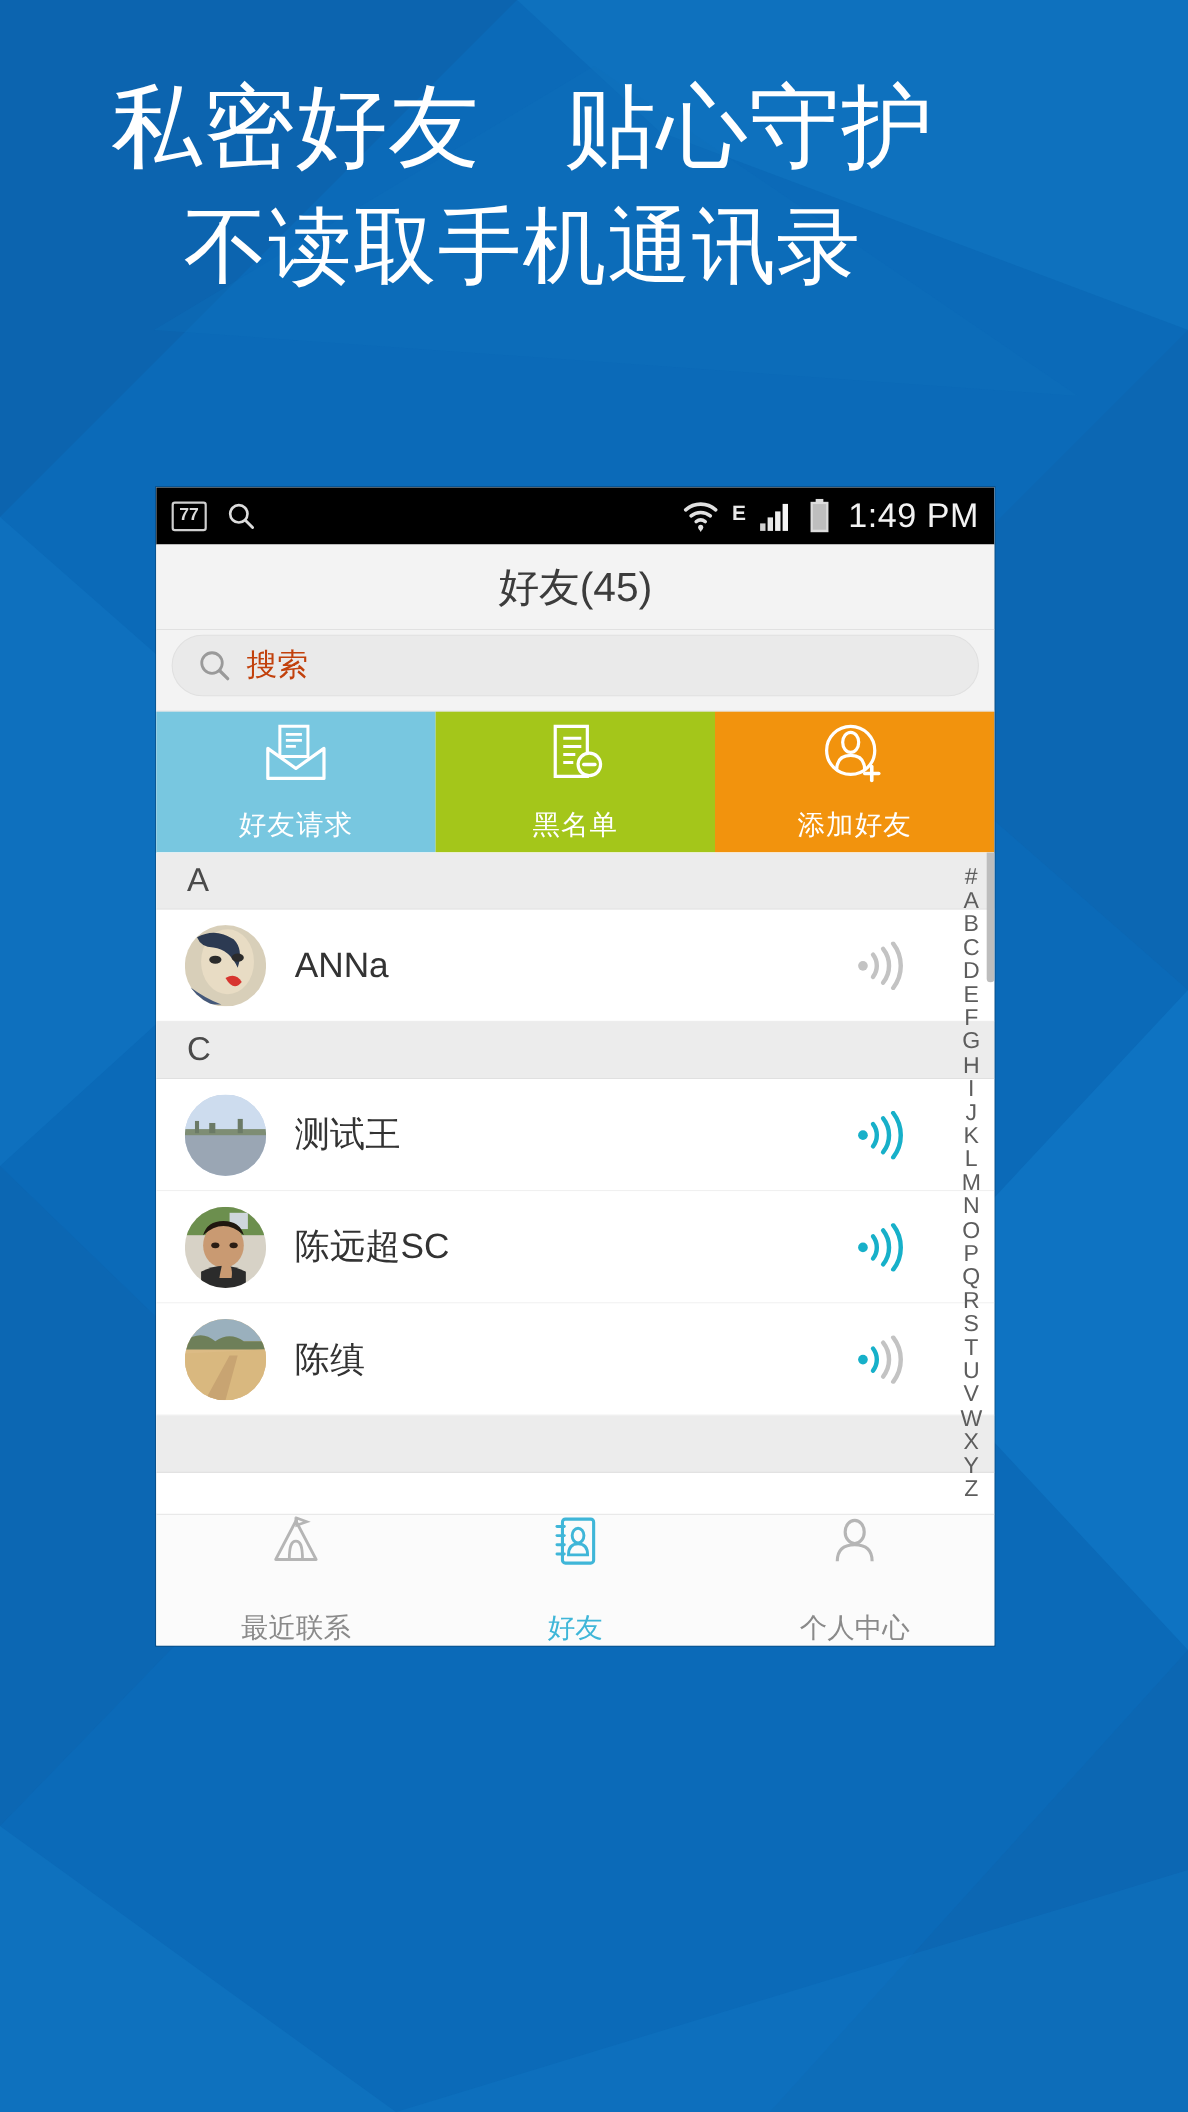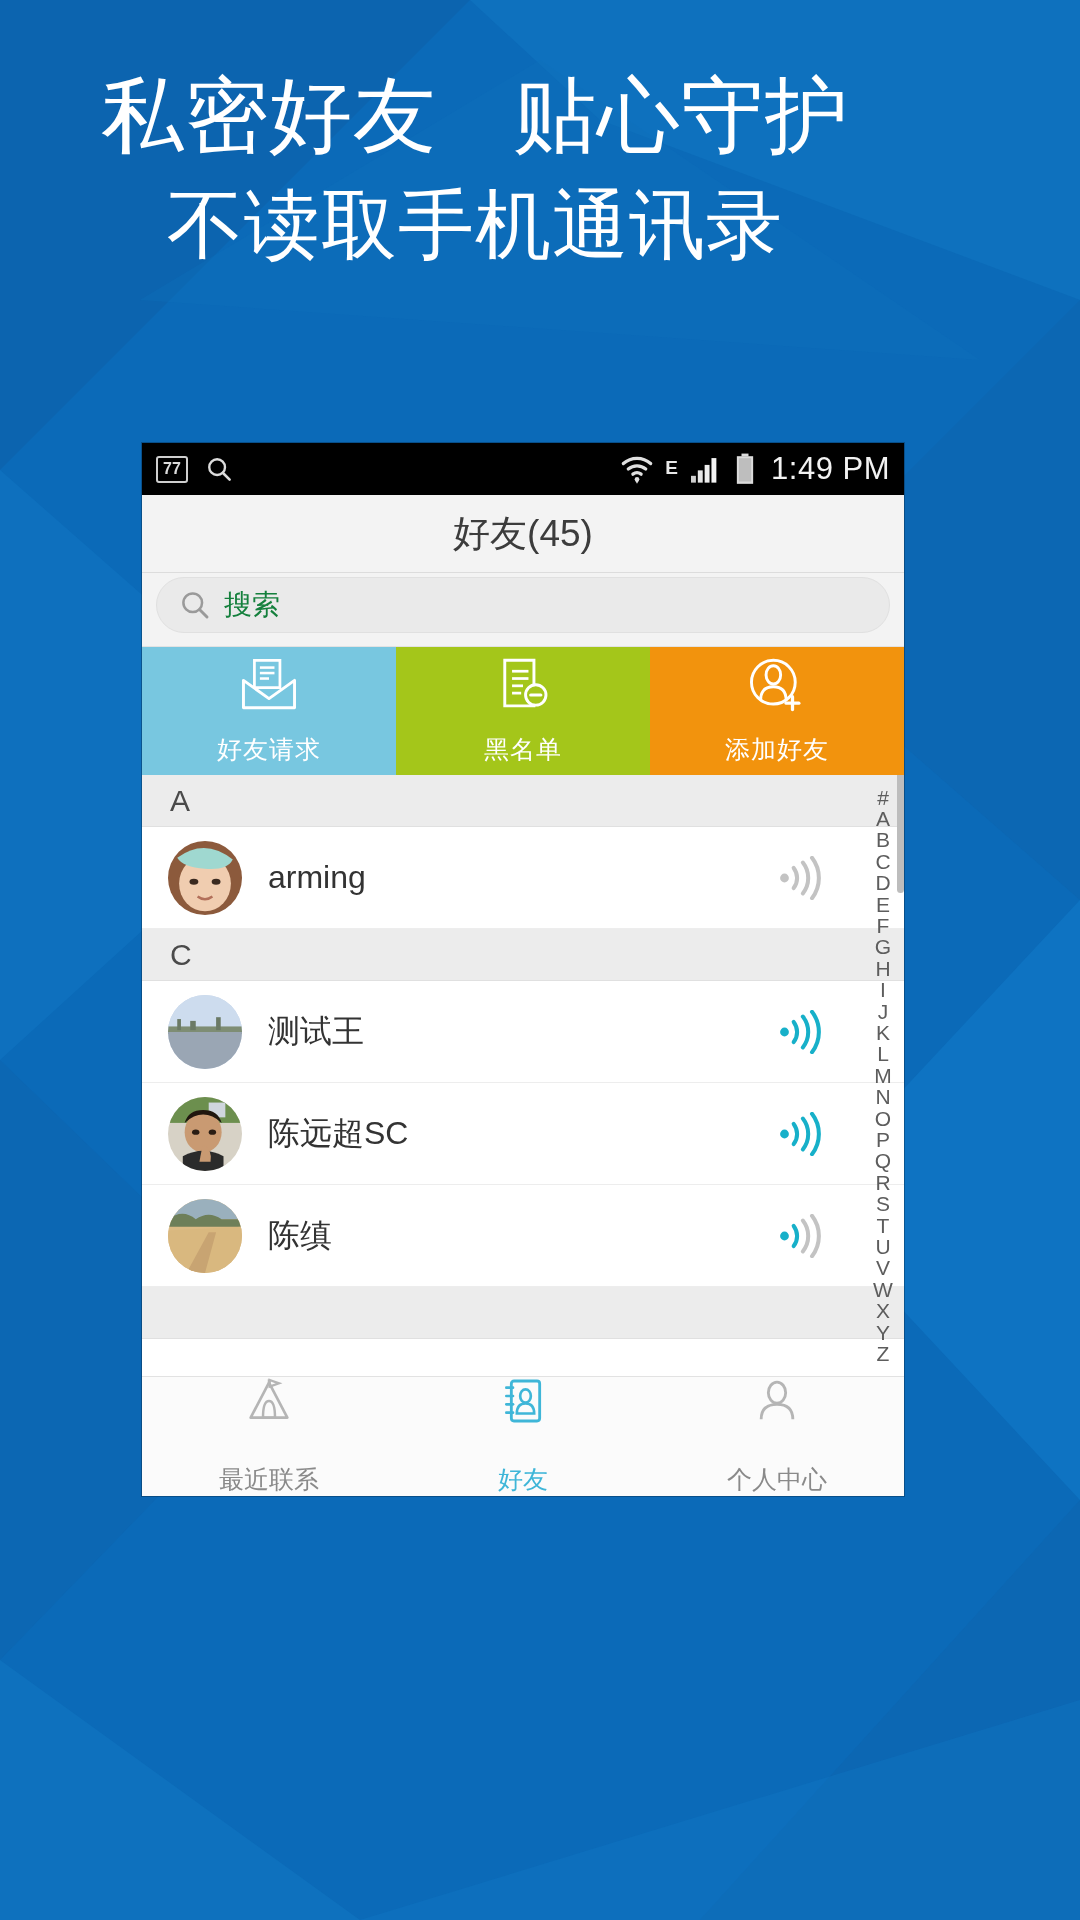--- a/index.html
+++ b/index.html
@@ -67,21 +67,21 @@
     flex:0 0 74px; background:#f3f3f3;
     display:flex; align-items:center;
     padding:0 14px 10px 14px;
     border-bottom:1px solid #e2e2e2;
   }
   #searchbox {
     flex:1; height:56px; background:#eaeaea;
     border-radius:28px; display:flex; align-items:center;
     padding:0 22px; gap:13px; border:1px solid #e0e0e0;
   }
-  #searchbox .ph { font-size:28px; color:#15803d; }
+  #searchbox .ph { font-size:28px; color:#c2410c; }
 
   
   #actions { flex:0 0 128px; display:flex; }
   .act {
     flex:1; display:flex; flex-direction:column;
     align-items:center; justify-content:center; gap:21px;
     color:#fff;
   }
   .act .lbl { font-size:25px; letter-spacing:1px; }
   .act-a { background:#78c7e0; }
@@ -238,28 +238,29 @@
     </div>
   </div>
 
   <div id="listarea">
     <div id="listrows">
         <div class="sec">
           <span>A</span>
         </div>
         <div class="row">
           <div class="av"><svg viewBox="0 0 40 40" width="74" height="74">
-              <rect width="40" height="40" fill="#8c5a3c"></rect>
-              <ellipse cx="20" cy="23" rx="14" ry="15" fill="#f0cdb0"></ellipse>
-              <path d="M5 9 q15 -11 30 1 q-3 6 -15 5 q-12 -1 -15 -6z" fill="#9fd8d0"></path>
-              <ellipse cx="14" cy="22" rx="2.4" ry="1.6" fill="#3a2a20"></ellipse>
-              <ellipse cx="26" cy="22" rx="2.4" ry="1.6" fill="#3a2a20"></ellipse>
-              <path d="M16 30 q4 3 8 0" stroke="#b2705a" stroke-width="1.4" fill="none"></path>
+              <rect width="40" height="40" fill="#d8cfb9"></rect>
+              <ellipse cx="21" cy="18" rx="13" ry="16" fill="#e8dcc4"></ellipse>
+              <path d="M6 6 q9 -5 18 1 q5 5 2 14 q-4 -9 -12 -10 q-6 0 -8 -5z" fill="#2c3a52"></path>
+              <ellipse cx="15" cy="17" rx="3" ry="2" fill="#2b2b2b"></ellipse>
+              <ellipse cx="26" cy="16" rx="3" ry="2" fill="#2b2b2b"></ellipse>
+              <path d="M20 26 q5 -3 8 2 q-4 5 -8 -2z" fill="#d7352f"></path>
+              <path d="M2 30 q8 6 16 9 l-18 0z" fill="#44587a"></path>
             </svg></div>
-          <span class="nm">arming</span>
+          <span class="nm">ANNa</span>
           <span class="wave"><svg viewBox="0 0 28 24" width="54" height="44">
               <circle cx="5" cy="12" r="2.4" fill="#c3c3c3"></circle>
               <path d="M10 6.5 A9 9 0 0 1 10 17.5" fill="none" stroke="#c3c3c3" stroke-width="2.2" stroke-linecap="round"></path>
               <path d="M15 3.6 A13.5 13.5 0 0 1 15 20.4" fill="none" stroke="#c3c3c3" stroke-width="2.2" stroke-linecap="round"></path>
               <path d="M20 1 A18 18 0 0 1 20 23" fill="none" stroke="#c3c3c3" stroke-width="2.2" stroke-linecap="round"></path>
             </svg></span>
         </div>
         <div class="sec">
           <span>C</span>
         </div>

